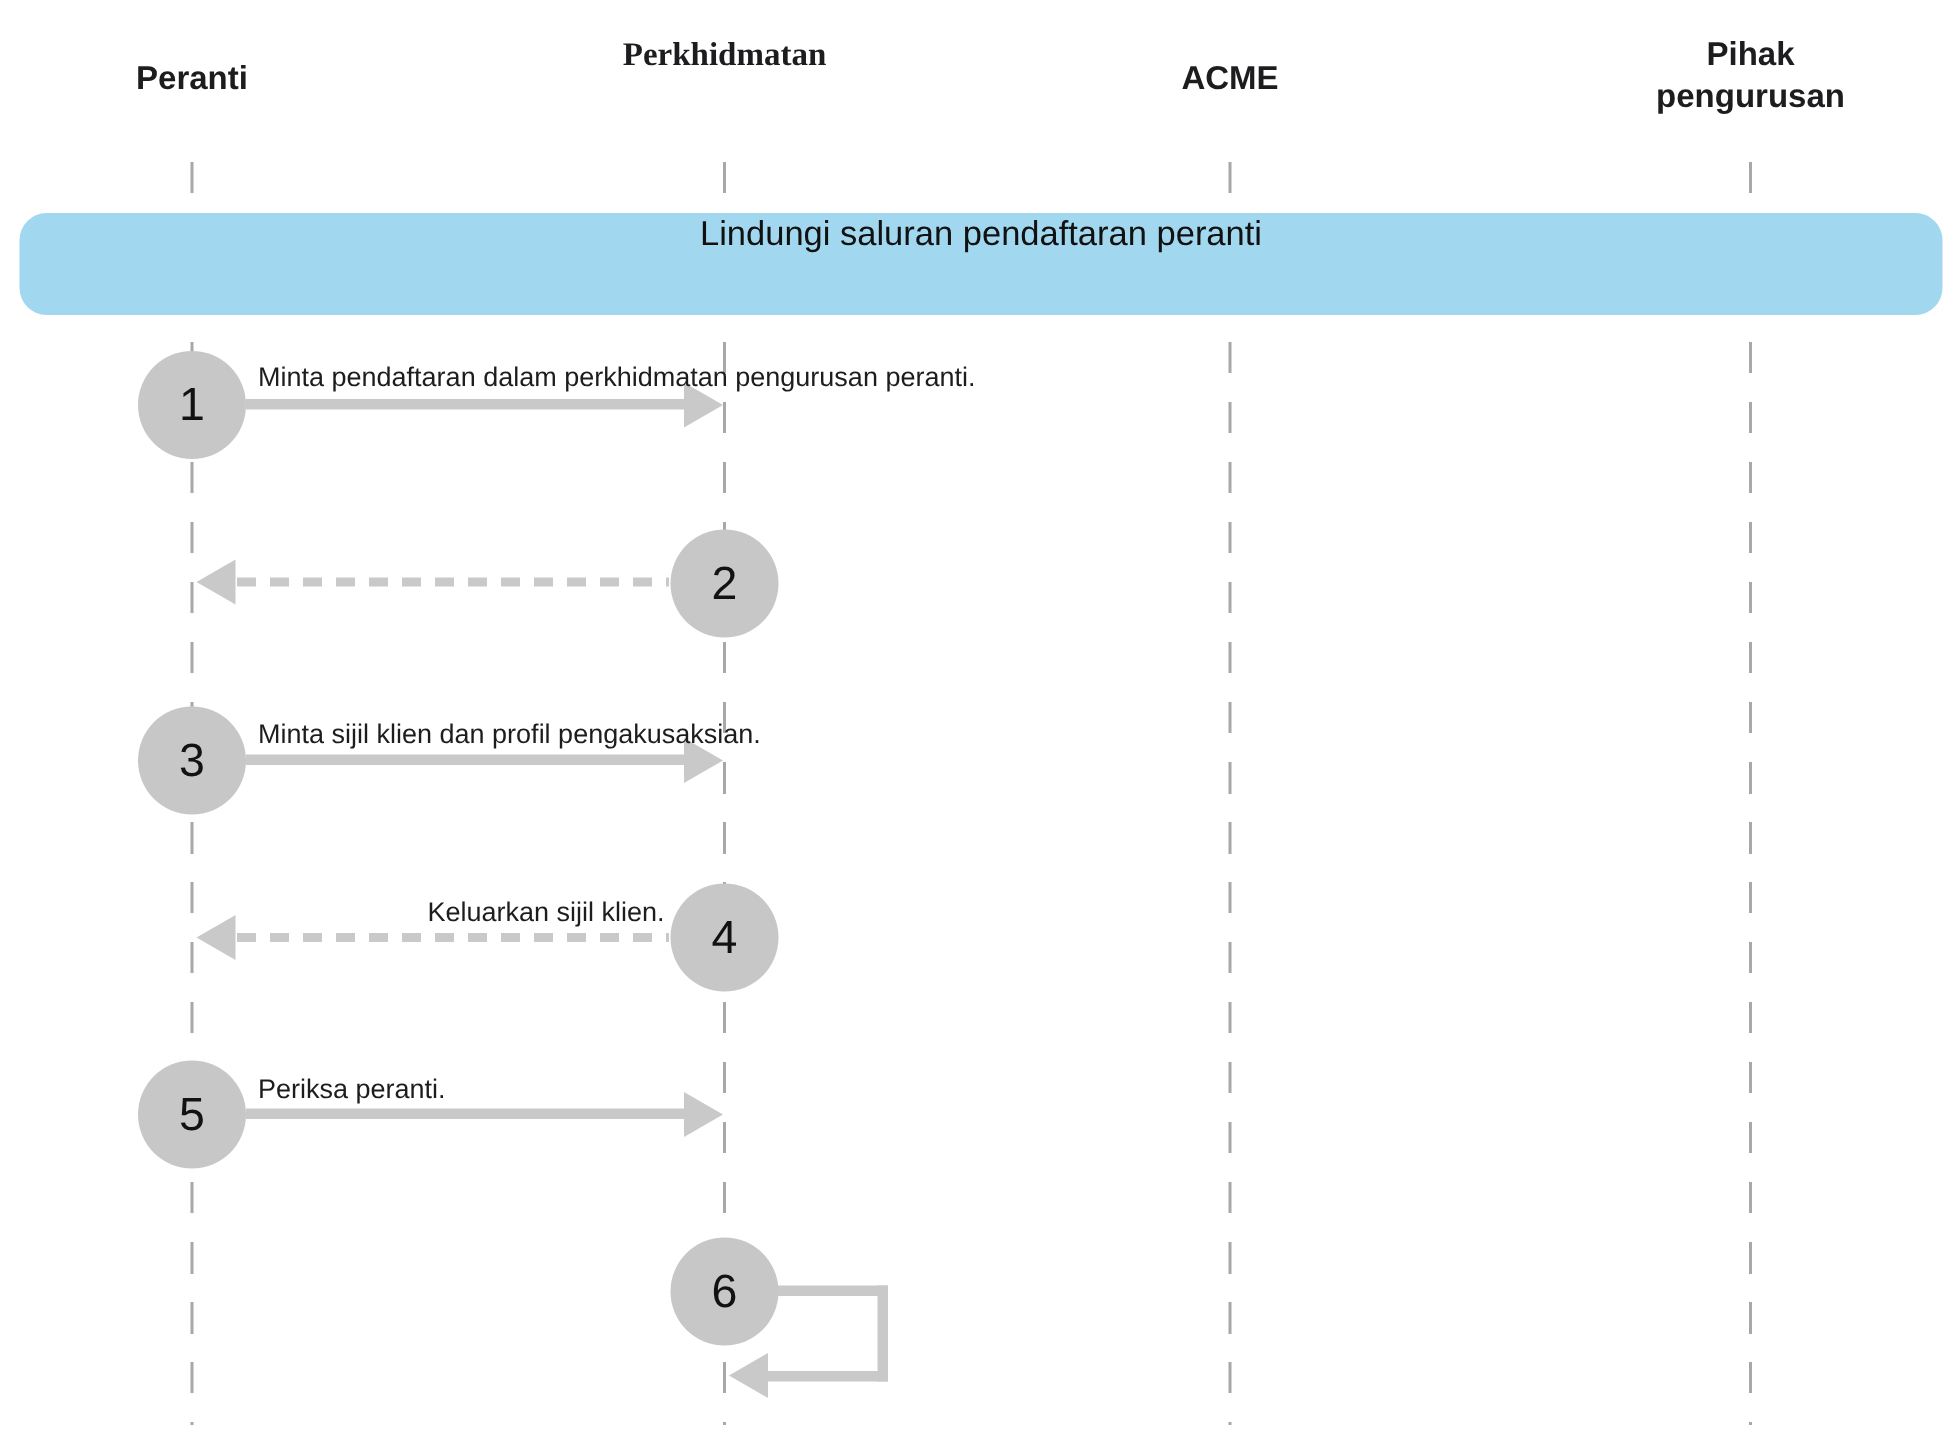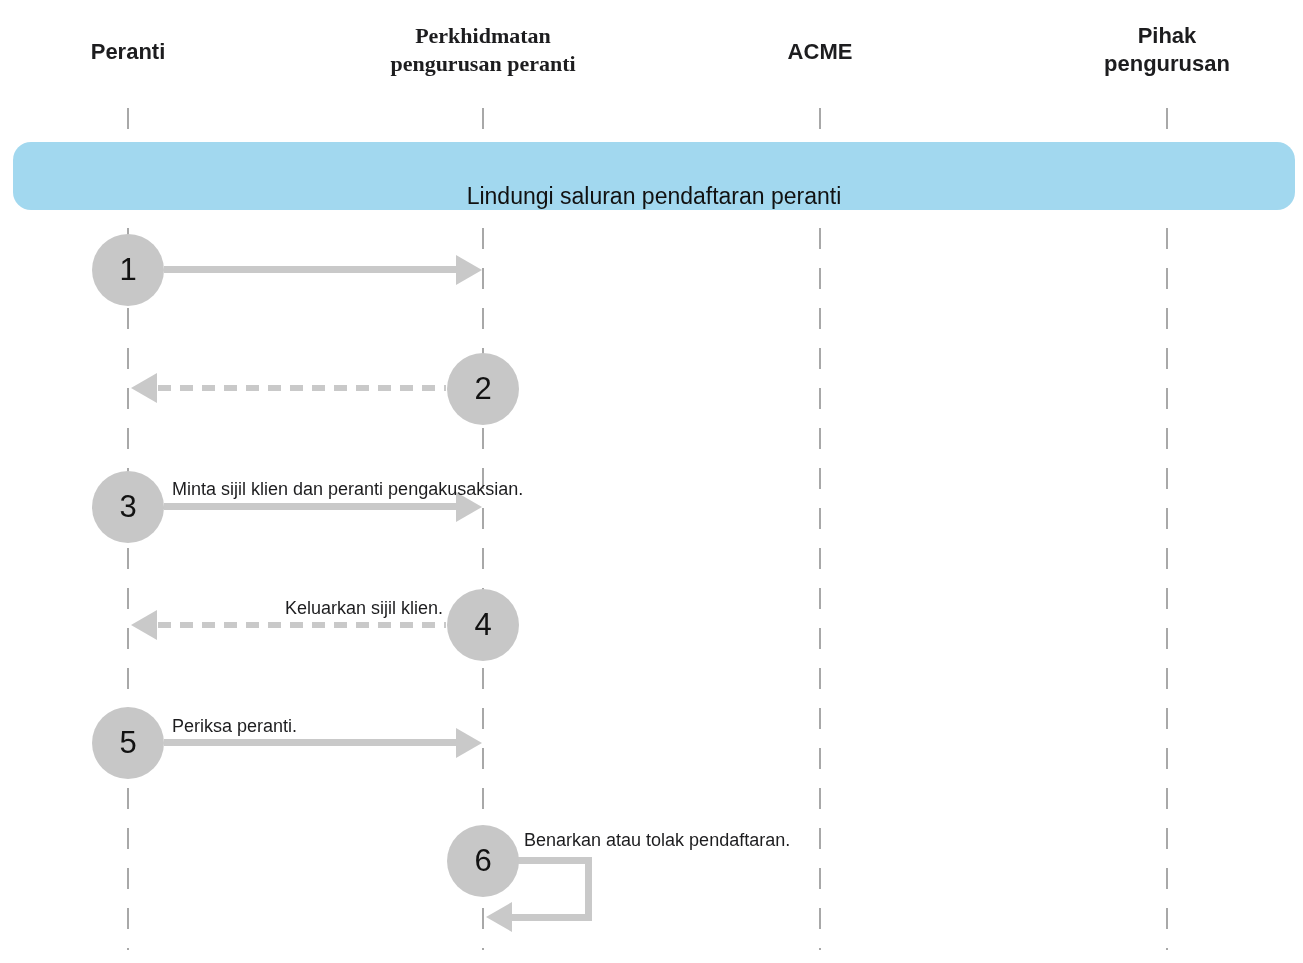--- a/index.html
+++ b/index.html
@@ -23,21 +23,21 @@
   
   .actor{
     position:absolute;transform:translateX(-50%);text-align:center;
     font-size:22px;line-height:28px;font-weight:600;white-space:nowrap;z-index:2;
   }
 
   
   .banner{
     position:absolute;left:13px;top:142px;width:1282px;height:68px;
     background:var(--banner-bg);border-radius:18px;z-index:3;
-    display:flex;align-items:flex-end;justify-content:center;
+    display:flex;align-items:flex-start;justify-content:center;
   }
   .banner-label{font-size:23px;color:#111;}
 
   
   .step-circle{
     position:absolute;width:72px;height:72px;border-radius:50%;
     background:var(--circle);z-index:4;
     display:flex;align-items:center;justify-content:center;
     font-size:31px;color:#121212;
   }
@@ -67,71 +67,70 @@
   <div class="lifeline" style="left:482px;"></div>
   <div class="lifeline" style="left:819px;"></div>
   <div class="lifeline" style="left:1166px;"></div>
 
   <div class="actor" style="left:128px;top:38px;">
     <div>Peranti</div>
     <div></div>
   </div>
   <div class="actor" style="left:483px;top:22px;font-family:Liberation Serif, serif;">
     <div>Perkhidmatan</div>
-    <div>pengurusan peranti</div>
   </div>
   <div class="actor" style="left:820px;top:38px;">
     <div>ACME</div>
     <div></div>
   </div>
   <div class="actor" style="left:1167px;top:22px;">
     <div>Pihak</div>
     <div>pengurusan</div>
   </div>
 
   <div class="banner">
     <div class="banner-label">Lindungi saluran pendaftaran peranti</div>
   </div>
 
+  <div class="msg-label" style="left:172px;top:238px;">Minta pendaftaran dalam perkhidmatan pengurusan peranti.</div>
   <div class="msg-line" style="left:164px;top:266px;width:293px;"></div>
   <div class="arrowhead right" style="left:456px;top:255px;"></div>
   <div class="step-circle" style="left:92px;top:234px;">
       <span>1</span>
     </div>
 
   <div class="msg-label align-right" style="right:860px;top:329px;">
   </div>
   <div class="arrowhead left" style="left:131px;top:373px;"></div>
   <div class="msg-line dashed" style="left:158px;top:385px;width:288px;"></div>
   <div class="step-circle" style="left:447px;top:353px;">
       <span>2</span>
     </div>
 
-  <div class="msg-label" style="left:172px;top:476px;">Minta sijil klien dan peranti pengakusaksian.</div>
+  <div class="msg-label" style="left:172px;top:476px;">Minta sijil klien dan profil pengakusaksian.</div>
   <div class="msg-line" style="left:164px;top:503px;width:293px;"></div>
   <div class="arrowhead right" style="left:456px;top:492px;"></div>
   <div class="step-circle" style="left:92px;top:471px;">
       <span>3</span>
     </div>
 
   <div class="msg-label align-right" style="right:860px;top:595px;">Keluarkan sijil klien.</div>
   <div class="arrowhead left" style="left:131px;top:610px;"></div>
   <div class="msg-line dashed" style="left:158px;top:622px;width:288px;"></div>
   <div class="step-circle" style="left:447px;top:589px;">
       <span>4</span>
     </div>
 
   <div class="msg-label" style="left:172px;top:713px;">Periksa peranti.</div>
   <div class="msg-line" style="left:164px;top:739px;width:293px;"></div>
   <div class="arrowhead right" style="left:456px;top:728px;"></div>
   <div class="step-circle" style="left:92px;top:707px;">
       <span>5</span>
     </div>
 
-  <div class="msg-label" style="left:524px;top:827px;">Benarkan atau tolak pendaftaran.</div>
   <div class="loop-seg" style="left:517px;top:857px;width:75px;height:7px;"></div>
   <div class="loop-seg" style="left:585px;top:857px;width:7px;height:64px;"></div>
   <div class="loop-seg" style="left:510px;top:914px;width:82px;height:7px;"></div>
   <div class="arrowhead left" style="left:486px;top:902px;"></div>
   <div class="step-circle" style="left:447px;top:825px;">
       <span>6</span>
     </div>
 
 </div>
 

